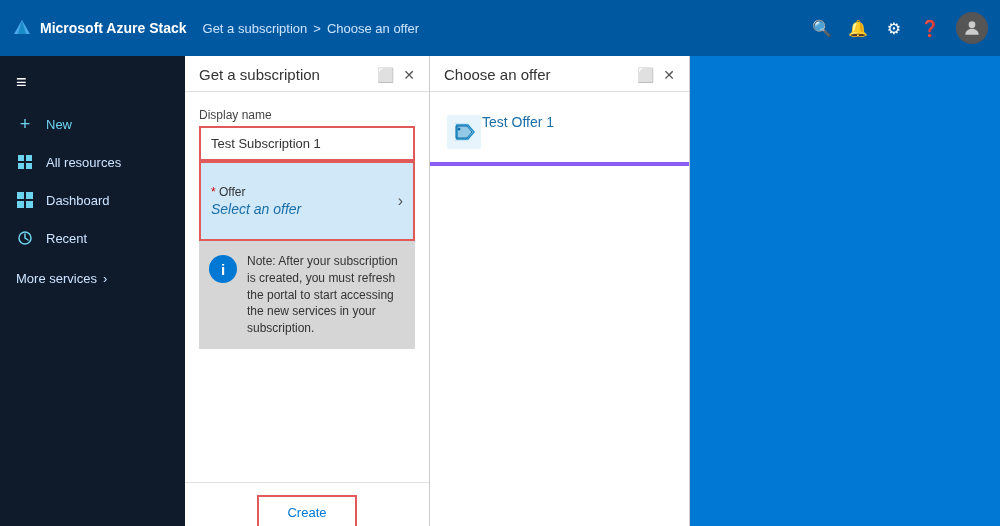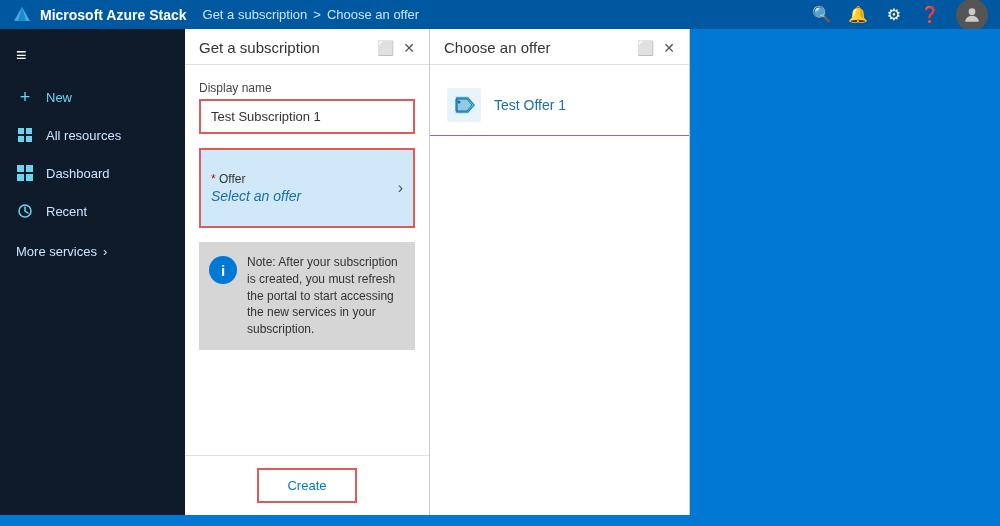--- a/index.html
+++ b/index.html
@@ -3,21 +3,21 @@
   <meta charset="utf-8">
   <style>
     * { box-sizing: border-box; margin: 0; padding: 0; font-family: 'Segoe UI', Arial, sans-serif; }
     body { width: 1000px; height: 526px; overflow: hidden; background: #0078d4; }
 
     
     .topbar {
       display: flex;
       align-items: center;
       background: #0058a1;
-      height: 29px;
+      height: 56px;
       padding: 0 12px;
     }
     .topbar-brand {
       display: flex;
       align-items: center;
       gap: 8px;
       color: white;
       font-size: 14px;
       font-weight: 600;
       margin-right: 16px;
@@ -156,21 +156,20 @@
     .panel-header-icon {
       color: #555;
       font-size: 14px;
       cursor: pointer;
     }
     .panel-body {
       padding: 16px 14px;
       flex: 1;
       display: flex;
       flex-direction: column;
-      gap: 14px;
     }
 
     
     .field-group {
       display: flex;
       flex-direction: column;
       gap: 4px;
     }
     .field-label {
       font-size: 12px;
@@ -271,25 +270,23 @@
       justify-content: space-between;
       padding: 10px 14px 8px;
       border-bottom: 1px solid #e0e0e0;
     }
     .right-panel-body {
       flex: 1;
       padding: 10px 0;
     }
     .offer-item {
       display: flex;
-      align-items: center;
-      gap: 12px;
       padding: 12px 16px;
       cursor: pointer;
-      border-bottom: 1px solid #8b5cf6;
+      border-bottom: 4px solid #8b5cf6;
     }
     .offer-tag-icon {
       width: 36px;
       height: 36px;
       display: flex;
       align-items: center;
       justify-content: center;
       flex-shrink: 0;
     }
     .offer-name {

